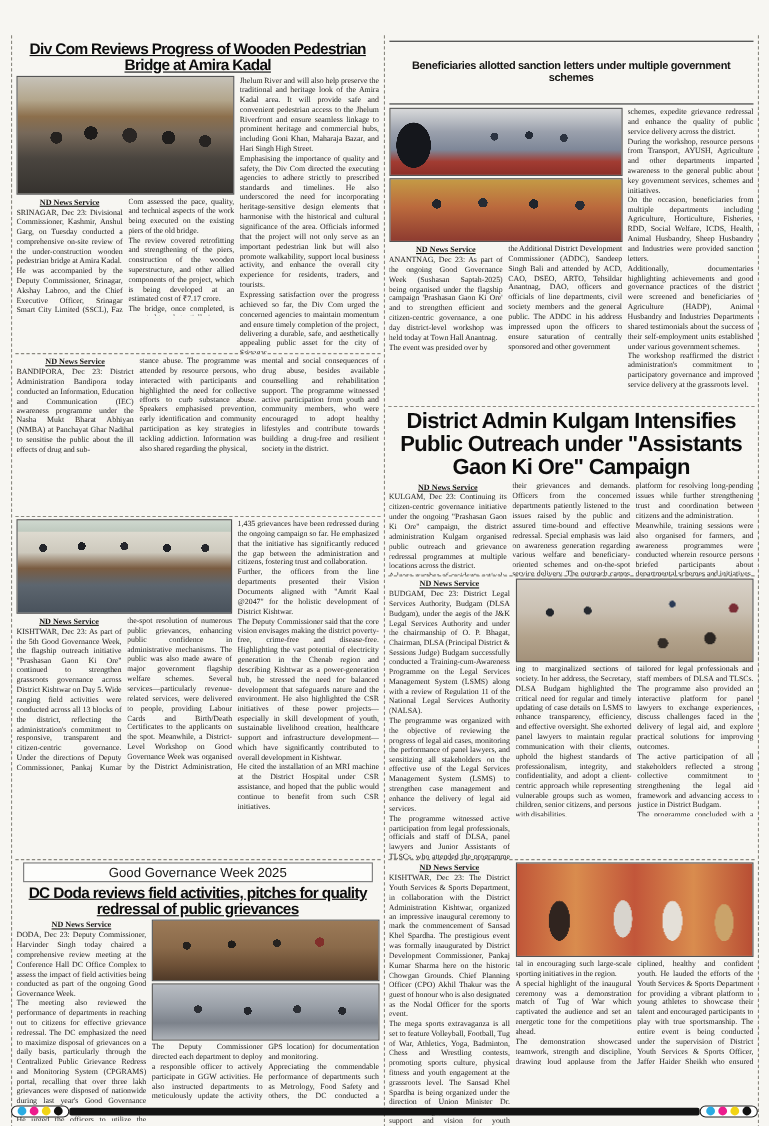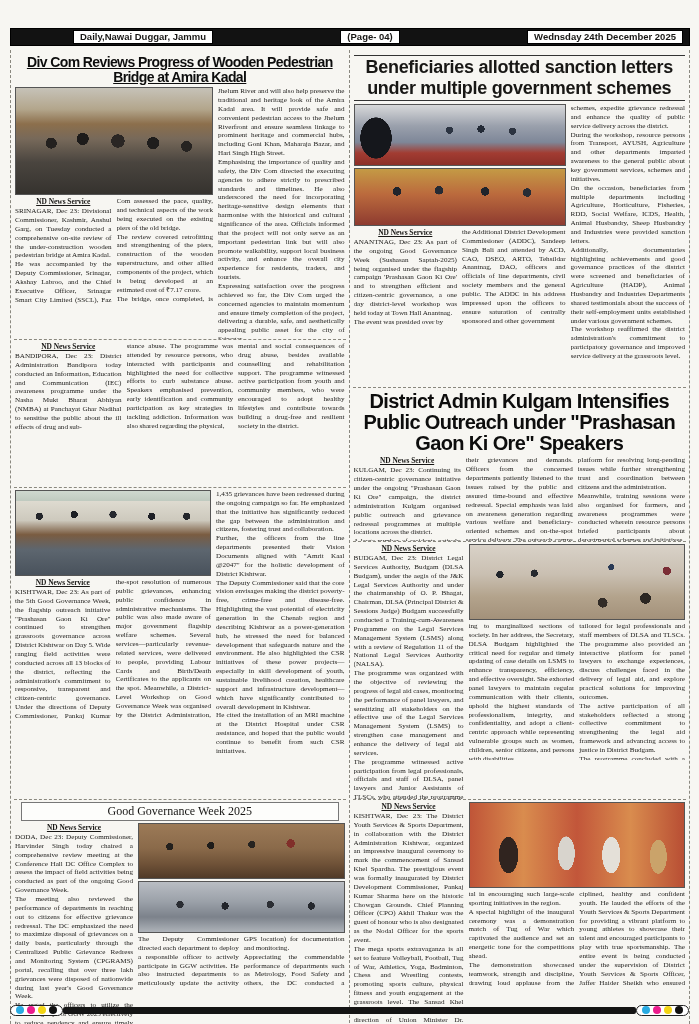--- a/index.html
+++ b/index.html
@@ -15,23 +15,23 @@
   .m-right{margin-right:4px;}
   
   .cols{display:flex;border:1px dashed #8a887f;border-top:none;margin-top:4px;}
   .colL{width:336px;padding:2px 3px;}
   .colR{width:338px;padding:2px 3px;border-left:1px dashed #8a887f;}
   .art{overflow:hidden;border-bottom:1px dashed #8a887f;padding:2px 1px 3px;}
   .art:last-child{border-bottom:none;}
   .headline{font-family:"Liberation Sans",sans-serif;font-weight:700;text-align:center;
             color:#0d0d0d;letter-spacing:-0.6px;line-height:1.04;margin:1px 0 3px;}
   .h22{font-size:14px;text-decoration:underline;} .h20{font-size:20px;} .h24{font-size:23px;} .h19{font-size:19.5px;}
-  .subhead{font-family:"Liberation Sans",sans-serif;font-weight:700;font-size:18px;text-align:center;
-           border-top:1.5px solid #333;border-bottom:1.5px solid #333;padding:1px 0;margin:1px 0 3px;letter-spacing:-0.3px;}
-  .kicker{font-family:Liberation Serif, serif;font-size:12px;text-align:center;
+  .subhead{font-family:"Liberation Sans",sans-serif;font-weight:700;font-size:10px;text-align:center;
+           border-top:1.5px solid #333;border-bottom:1.5px solid #333;padding:17px 0;margin:1px 0 3px;letter-spacing:-0.3px;}
+  .kicker{font-family:Liberation Sans, sans-serif;font-size:12px;text-align:center;
           border:1px solid #777;margin:0 6px 2px;padding:1px 0;background:#fdfdfb;}
   .byline{font-weight:bold;text-decoration:underline;text-align:center;font-size:7.4px;margin-bottom:1px;}
   .btext{font-size:7.15px;line-height:1.24;text-align:justify;white-space:pre-line;
          word-spacing:-0.2px;color:#22211f;}
   .flexrow{display:flex;gap:5px;}
   .twocol{display:flex;gap:5px;margin-top:2px;}
   .bcol{flex:1;min-width:0;overflow:hidden;}
   .photo{border:1px solid #555;width:100%;box-sizing:border-box;}
   
   .p-bridge{height:108px;background-image:
@@ -101,25 +101,20 @@
   .regpill{display:flex;align-items:center;gap:3px;background:#fff;border:1px solid #222;
            border-radius:8px;padding:1px 5px;height:11px;box-sizing:border-box;}
   .dot{width:8px;height:8px;border-radius:50%;display:inline-block;}
 </style>
 </head>
 <body>
 
 <div class="page">
   <div class="inner">
 
-    <div class="mast">
-      <span class="mastbox m-left">Daily,Nawai Duggar, Jammu</span>
-      <span class="mastbox m-center">(Page- 04)</span>
-      <span class="mastbox m-right">Wednsday 24th December 2025</span>
-    </div>
 
     <div class="cols">
 
       <div class="colL">
 
         <div class="art" style="height:282px">
           <div class="headline h22">Div Com  Reviews Progress of Wooden Pedestrian Bridge at Amira Kadal</div>
           <div class="flexrow">
             <div style="width:198px;flex:none">
               <div class="photo p-bridge"></div>
@@ -168,20 +163,21 @@
             </div>
             <div class="bcol btext">1,435 grievances have been redressed during the ongoing campaign so far. He emphasized that the initiative has significantly reduced the gap between the administration and citizens, fostering trust and collaboration.
 Further, the officers from the line departments presented their Vision Documents aligned with "Amrit Kaal @2047" for the holistic development of District Kishtwar.
 The Deputy Commissioner said that the core vision envisages making the district poverty-free, crime-free and disease-free. Highlighting the vast potential of electricity generation in the Chenab region and describing Kishtwar as a power-generation hub, he stressed the need for balanced development that safeguards nature and the environment. He also highlighted the CSR initiatives of these power projects—especially in skill development of youth, sustainable livelihood creation, healthcare support and infrastructure development—which have significantly contributed to overall development in Kishtwar.
 He cited the installation of an MRI machine at the District Hospital under CSR assistance, and hoped that the public would continue to benefit from such CSR initiatives.</div>
           </div>
         </div>
 
         <div class="art" style="height:232px">
           <div class="kicker">Good Governance Week 2025</div>
+          <div class="headline h22">DC Doda reviews field activities, pitches for quality redressal of public grievances</div>
           <div class="flexrow">
             <div class="bcol" style="flex:none;width:118px">
               <div class="byline">ND News Service</div>
               <div class="btext">DODA, Dec 23: Deputy Commissioner, Harvinder Singh today chaired a comprehensive review meeting at the Conference Hall DC Office Complex to assess the impact of field activities being conducted as part of the ongoing Good Governance Week.
 The meeting also reviewed the performance of departments in reaching out to citizens for effective grievance redressal. The DC emphasized the need to maximize disposal of grievances on a daily basis, particularly through the Centralized Public Grievance Redress and Monitoring System (CPGRAMS) portal, recalling that over three lakh grievances were disposed of nationwide during last year's Good Governance Week.
 He urged the officers to utilize the remaining days of GGW 2025 effectively to reduce pendency and ensure timely relief to the public.</div>
             </div>
             <div style="flex:1;min-width:0">
               <div class="photo p-conf1"></div>
               <div class="photo p-conf2" style="margin-top:2px"></div>
@@ -215,21 +211,21 @@
             </div>
             <div class="bcol btext">schemes, expedite grievance redressal and enhance the quality of public service delivery across the district.
 During the workshop, resource persons from Transport, AYUSH, Agriculture and other departments imparted awareness to the general public about key government services, schemes and initiatives.
 On the occasion, beneficiaries from multiple departments including Agriculture, Horticulture, Fisheries, RDD, Social Welfare, ICDS, Health, Animal Husbandry, Sheep Husbandry and Industries were provided sanction letters.
 Additionally, documentaries highlighting achievements and good governance practices of the district were screened and beneficiaries of Agriculture (HADP), Animal Husbandry and Industries Departments shared testimonials about the success of their self-employment units established under various government schemes.
 The workshop reaffirmed the district administration's commitment to participatory governance and improved service delivery at the grassroots level.</div>
           </div>
         </div>
 
         <div class="art" style="height:148px">
-          <div class="headline h20">District Admin Kulgam Intensifies Public Outreach under "Prashasan Gaon Ki Ore" Speakers</div>
+          <div class="headline h20">District Admin Kulgam Intensifies Public Outreach under "Assistants Gaon Ki Ore" Campaign</div>
           <div class="flexrow" style="height:92px">
             <div class="bcol">
               <div class="byline">ND News Service</div>
               <div class="btext">KULGAM, Dec 23: Continuing its citizen-centric governance initiative under the ongoing "Prashasan Gaon Ki Ore" campaign, the district administration Kulgam organised public outreach and grievance redressal programmes at multiple locations across the district.
 A large number of residents actively participated and projected</div>
             </div>
             <div class="bcol btext">their grievances and demands. Officers from the concerned departments patiently listened to the issues raised by the public and assured time-bound and effective redressal. Special emphasis was laid on awareness generation regarding various welfare and beneficiary-oriented schemes and on-the-spot service delivery. The outreach camps provided an effective</div>
             <div class="bcol btext">platform for resolving long-pending issues while further strengthening trust and coordination between citizens and the administration.
 Meanwhile, training sessions were also organised for farmers, and awareness programmes were conducted wherein resource persons briefed participants about departmental schemes and initiatives.</div>
           </div>

